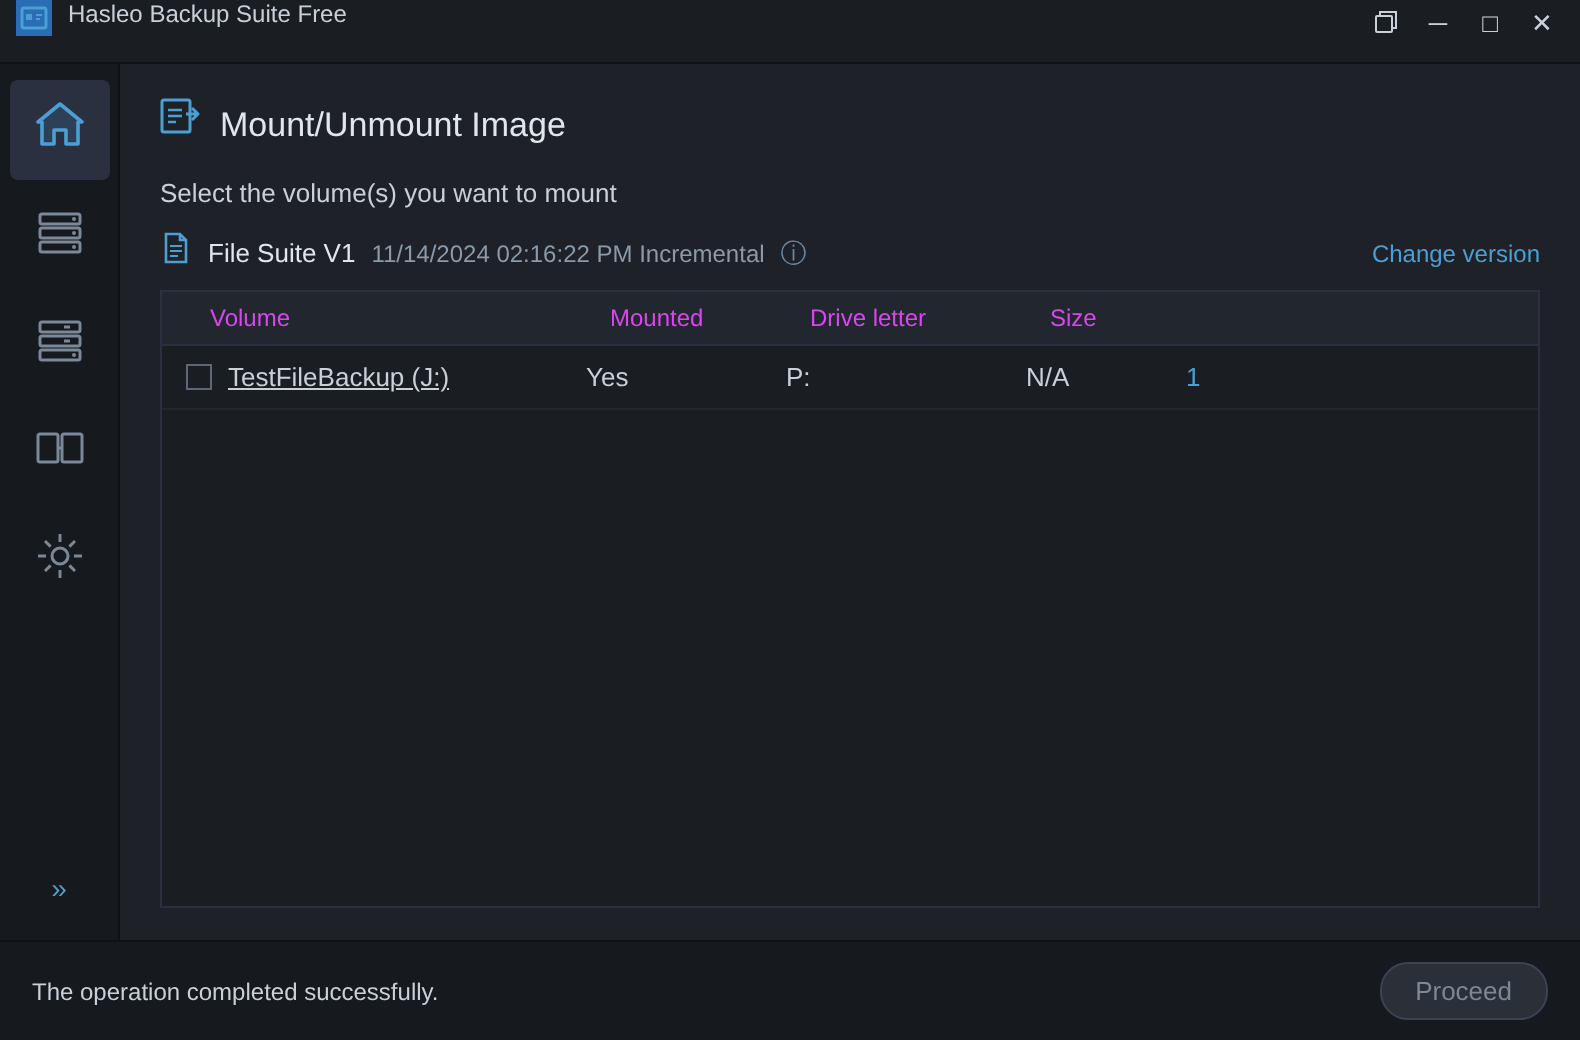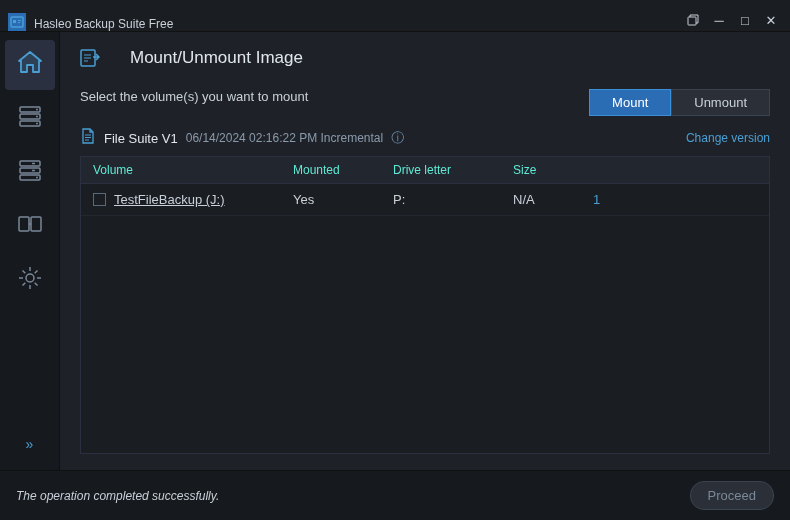--- a/index.html
+++ b/index.html
@@ -13,21 +13,21 @@
       overflow: hidden;
       display: flex;
       flex-direction: column;
     }
 
     
     .title-bar {
       background: #1a1d22;
       height: 32px;
       display: flex;
-      align-items: flex-end;
+      align-items: flex-start;
       padding: 0 8px;
       border-bottom: 1px solid #111;
       flex-shrink: 0;
     }
     .title-bar-icon {
       width: 18px;
       height: 18px;
       background: #2a6db5;
       display: flex;
       align-items: center;
@@ -115,23 +115,22 @@
       flex: 1;
       display: flex;
       flex-direction: column;
       padding: 16px 20px 0 20px;
       overflow: hidden;
     }
 
     
     .page-header {
       display: flex;
-      align-items: flex-start;
+      align-items: flex-end;
       margin-bottom: 16px;
-      gap: 20px;
     }
     .page-header-icon {
       color: #4a9fd4;
       font-size: 18px;
       margin-right: 10px;
     }
     .page-title {
       font-size: 17px;
       color: #e0e6ee;
       font-weight: 400;
@@ -215,22 +214,23 @@
     }
     .table-header {
       display: grid;
       grid-template-columns: 200px 100px 120px 80px 1fr;
       background: #22262e;
       border-bottom: 1px solid #2a3040;
       padding: 6px 12px;
     }
     .table-header-cell {
       font-size: 12px;
-      color: #5eead4;
+      color: #d946ef;
       font-weight: 400;
+      margin-left: 12px;
     }
     .table-row {
       display: grid;
       grid-template-columns: 200px 100px 120px 80px 1fr;
       padding: 8px 12px;
       border-bottom: 1px solid #22262e;
       align-items: center;
     }
     .table-cell {
       font-size: 13px;
@@ -259,21 +259,20 @@
       border-top: 1px solid #111;
       display: flex;
       align-items: center;
       padding: 0 16px;
       flex-shrink: 0;
     }
     .status-text {
       font-size: 12px;
       color: #c8d0d8;
       flex: 1;
-      font-style: italic;
     }
     .action-buttons {
       display: flex;
       gap: 8px;
     }
     .back-btn {
       background: #2a2f38;
       border: 1px solid #3a4450;
       color: #c8d0d8;
       padding: 6px 20px;
@@ -381,38 +380,34 @@
           <rect x="1" y="2" width="14" height="16" rx="1" fill="none" stroke="#4a9fd4" stroke-width="1.5"></rect>
           <path d="M4 7 L11 7 M4 10 L11 10 M4 13 L8 13" stroke="#4a9fd4" stroke-width="1.2"></path>
           <path d="M13 9 L19 9 M16 6 L19 9 L16 12" stroke="#4a9fd4" stroke-width="1.5" fill="none" stroke-linejoin="round"></path>
         </svg>
       </span>
       <span class="page-title">Mount/Unmount Image</span>
     </div>
 
     <div class="subheader">
       <span class="subheader-text">Select the volume(s) you want to mount</span>
-      <div class="mount-unmount-group">
-        <button class="mount-btn">Mount</button>
-        <button class="unmount-btn">Unmount</button>
-      </div>
     </div>
 
     <div class="backup-info">
       <span class="backup-info-icon">
         <svg width="16" height="16" viewBox="0 0 16 16">
           <path d="M3 1 L10 1 L13 4 L13 15 L3 15 Z" fill="none" stroke="#4a9fd4" stroke-width="1.3"></path>
           <path d="M10 1 L10 4 L13 4" fill="none" stroke="#4a9fd4" stroke-width="1.3"></path>
           <line x1="5" y1="7" x2="11" y2="7" stroke="#4a9fd4" stroke-width="1"></line>
           <line x1="5" y1="9.5" x2="11" y2="9.5" stroke="#4a9fd4" stroke-width="1"></line>
           <line x1="5" y1="12" x2="9" y2="12" stroke="#4a9fd4" stroke-width="1"></line>
         </svg>
       </span>
       <span class="backup-name">File Suite V1</span>
-      <span class="backup-meta">06/14/2024 02:16:22 PM Incremental</span>
+      <span class="backup-meta">11/14/2024 02:16:22 PM Incremental</span>
       <span class="info-icon" title="Info">ⓘ</span>
       <a class="change-version" href="#">Change version</a>
     </div>
 
     <div class="table-container">
       <div class="table-header">
         <span class="table-header-cell">Volume</span>
         <span class="table-header-cell">Mounted</span>
         <span class="table-header-cell">Drive letter</span>
         <span class="table-header-cell">Size</span>

